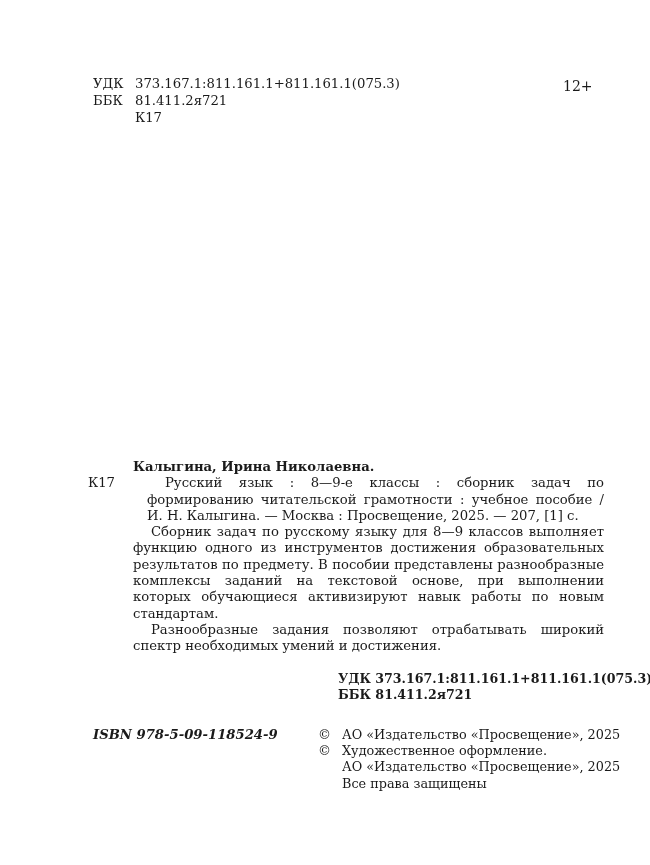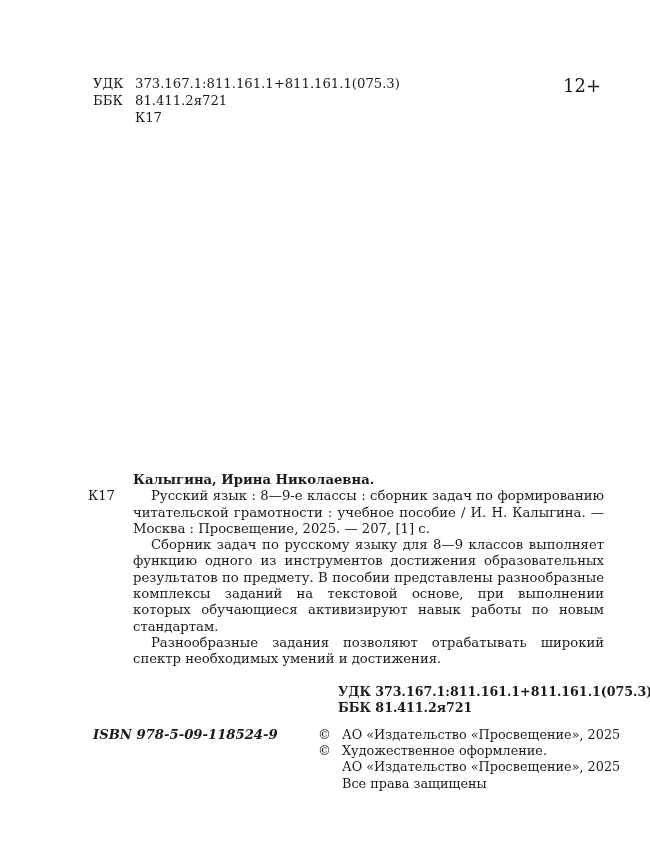--- a/index.html
+++ b/index.html
@@ -13,31 +13,31 @@
     .top-codes {
       position: absolute; left: 93px; top: 75px;
       font-size: 13.2px; line-height: 17px;
     }
     .code-row { display: flex; white-space: nowrap; align-items: center; }
     .code-label { width: 42px; display: inline-block; }
     .code-value { display: inline-block; }
 
     .age-rating {
       position: absolute; left: 563px; top: 75px;
-      font-size: 18px; line-height: 22px;
+      font-size: 14px; line-height: 22px;
     }
 
     .biblio {
-      position: absolute; left: 88px; top: 472px; width: 516px;
+      position: absolute; left: 88px; top: 459px; width: 516px;
       font-size: 13.2px; line-height: 16.3px;
     }
     .author-line { padding-left: 45px; font-weight: bold; white-space: nowrap; }
     .entry { position: relative; padding-left: 45px; }
     .entry-code { position: absolute; left: 0; top: 0; }
-    .entry-text { text-indent: 18px; text-align: justify; text-align-last: left; }
+    .entry-text { text-indent: 18px; text-align: justify; text-align-last: left; margin-left: 14px; }
     .isbn-line { padding-left: 63px; white-space: nowrap; }
     .para { padding-left: 45px; text-indent: 18px; text-align: justify; }
     .para.last { text-align-last: left; }
 
     .classif-block {
       margin-top: 16px; padding-left: 250px; font-weight: bold;
       font-size: 12.6px; line-height: 16px; white-space: nowrap;
     }
 
     .isbn-bottom {

